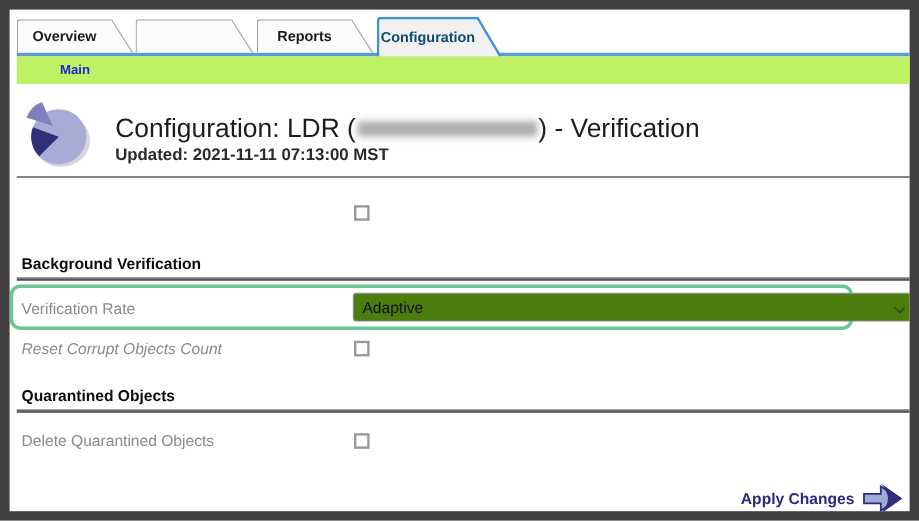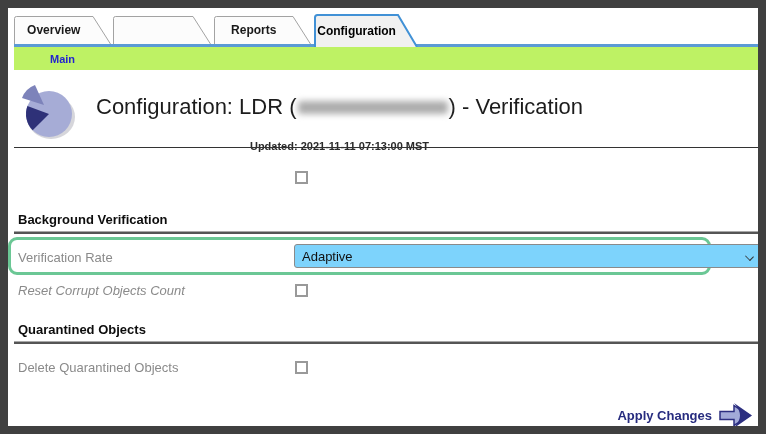--- a/index.html
+++ b/index.html
@@ -13,21 +13,21 @@
   .tabs-row { position:absolute; left:6px; top:6px; width:750px; height:33px; }
   .tab { position:absolute; cursor:pointer; }
   .tab.inactive { top:2px; height:28px; }
   .tab.active { top:0; height:33px; z-index:3; }
   .tab svg { position:absolute; left:0; top:0; }
   .tab-label {
     position:absolute; left:0; top:0; width:82%; height:100%;
     display:flex; align-items:center; justify-content:center;
     font-size:12px; font-weight:bold; color:#1a1a1a; white-space:nowrap;
   }
-  .tab.active .tab-label { color:#000000; }
+  .tab.active .tab-label { color:#0c4a6e; }
   .tab-underline {
     position:absolute; left:6px; top:36px; width:750px; height:3px;
     background:#5b9bd5; z-index:1;
   }
   
   .crumb-bar {
     position:absolute; left:6px; top:39px; width:750px; height:23px;
     background:#bef264; display:flex; align-items:center; z-index:2;
   }
   .crumb-link {
@@ -36,39 +36,39 @@
   }
   
   .pie-icon { position:absolute; left:10px; top:76px; }
   .title-block { position:absolute; left:88px; top:86px; }
   .page-title { font-size:22px; font-weight:normal; color:#1c1c1c; white-space:nowrap; }
   .redacted {
     display:inline-block; width:150px; height:13px; margin:0 1px;
     background:#adadad; border-radius:3px; filter:blur(3px);
     vertical-align:baseline;
   }
-  .updated { margin-top:20px; font-size:11px; font-weight:bold; color:#2b2b2b;text-align:center; }
+  .updated { margin-top:0; font-size:14px; font-weight:bold; color:#2b2b2b; }
   .hr1 { position:absolute; left:6px; top:139px; width:750px; border-top:1px solid #333; }
   
   .flabel { position:absolute; left:10px; font-size:13px; color:#8a8a8a; white-space:nowrap; }
   .checkbox {
     position:absolute; width:13px; height:13px; background:#fff;
     border:2px solid #999; cursor:pointer;
   }
   .sec-head { position:absolute; left:10px; font-size:13px; font-weight:bold; color:#0d0d0d; white-space:nowrap; }
   .sec-rule { position:absolute; left:6px; width:750px; height:3px;
     border-top:1px solid #a8a8a8; background:#555; }
   .green-box {
     position:absolute; left:0; top:229px; width:703px; height:38px;
     border:3px solid #6bc795; border-radius:9px; z-index:1;
   }
   .green-box .flabel { top:10px; }
   .select {
     position:absolute; left:283px; top:4px; width:469px; height:24px;
-    background:#7dd3fc; border:1px solid #8a8a8a; border-radius:3px;
+    background:#4d7c0f; border:1px solid #8a8a8a; border-radius:3px;
     display:flex; align-items:center; font-size:13px; color:#111;
     padding:0 24px 0 7px; cursor:pointer;
   }
   .chevron {
     position:absolute; right:9px; top:8px; width:7px; height:7px;
     border-right:1.6px solid #333; border-bottom:1.6px solid #333;
     transform:rotate(45deg) scale(1,0.8);
   }
   
   .apply {

